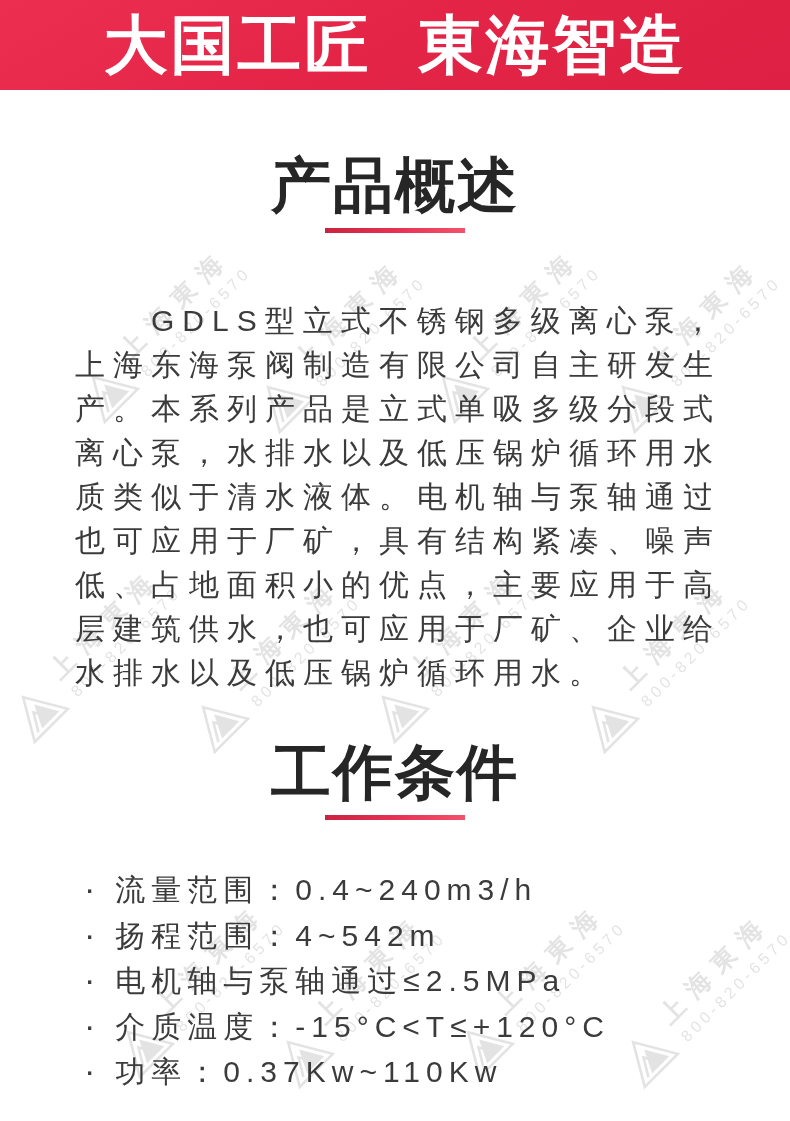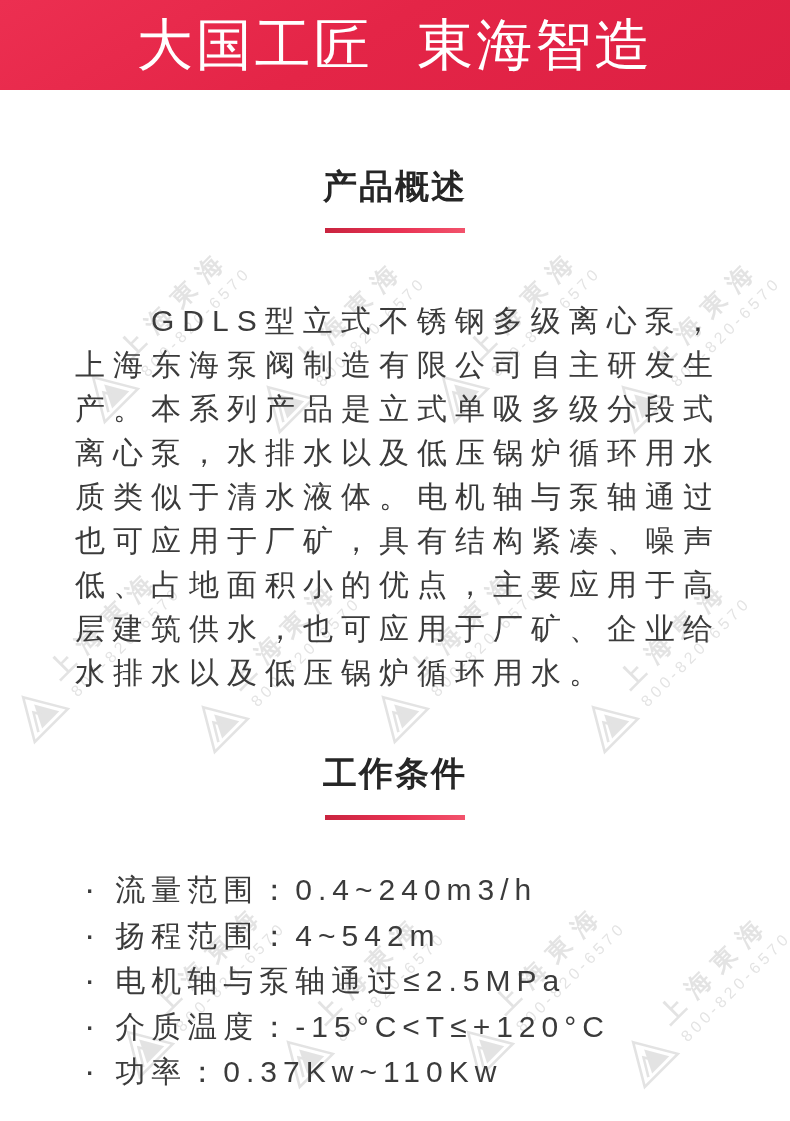--- a/index.html
+++ b/index.html
@@ -26,29 +26,29 @@
   .wm-phone{font-size:16px;letter-spacing:4px;}
   
   .content{position:relative;z-index:1;}
   .banner{
     height:90px;
     background:linear-gradient(150deg,#ec2f51 0%,#e42547 45%,#dd2043 100%);
     display:flex;align-items:center;justify-content:center;
   }
   .banner h1{
     margin:12px;
-    font-size:56px;line-height:90px;
-    font-weight:normal;color:#ffffff;
+    font-size:64px;line-height:90px;
+    font-weight:bold;color:#ffffff;
     letter-spacing:3px;word-spacing:26px;
     white-space:nowrap;
   }
   .section-head{margin-top:70px;text-align:center;}
   .section-head h2{
     margin:16px;
-    font-size:34px;font-weight:bold;color:#262626;
+    font-size:60px;font-weight:bold;color:#262626;
     letter-spacing:2px;line-height:52px;
   }
   .title-underline{
     width:140px;height:5px;
     margin:11px auto 0 auto;
     background:linear-gradient(90deg,#c9243f 0%,#e93354 55%,#f2536c 100%);
   }
   .overview-para{
     width:640px;margin:66px auto 0 auto;
     font-size:30px;color:#3b3b3b;

